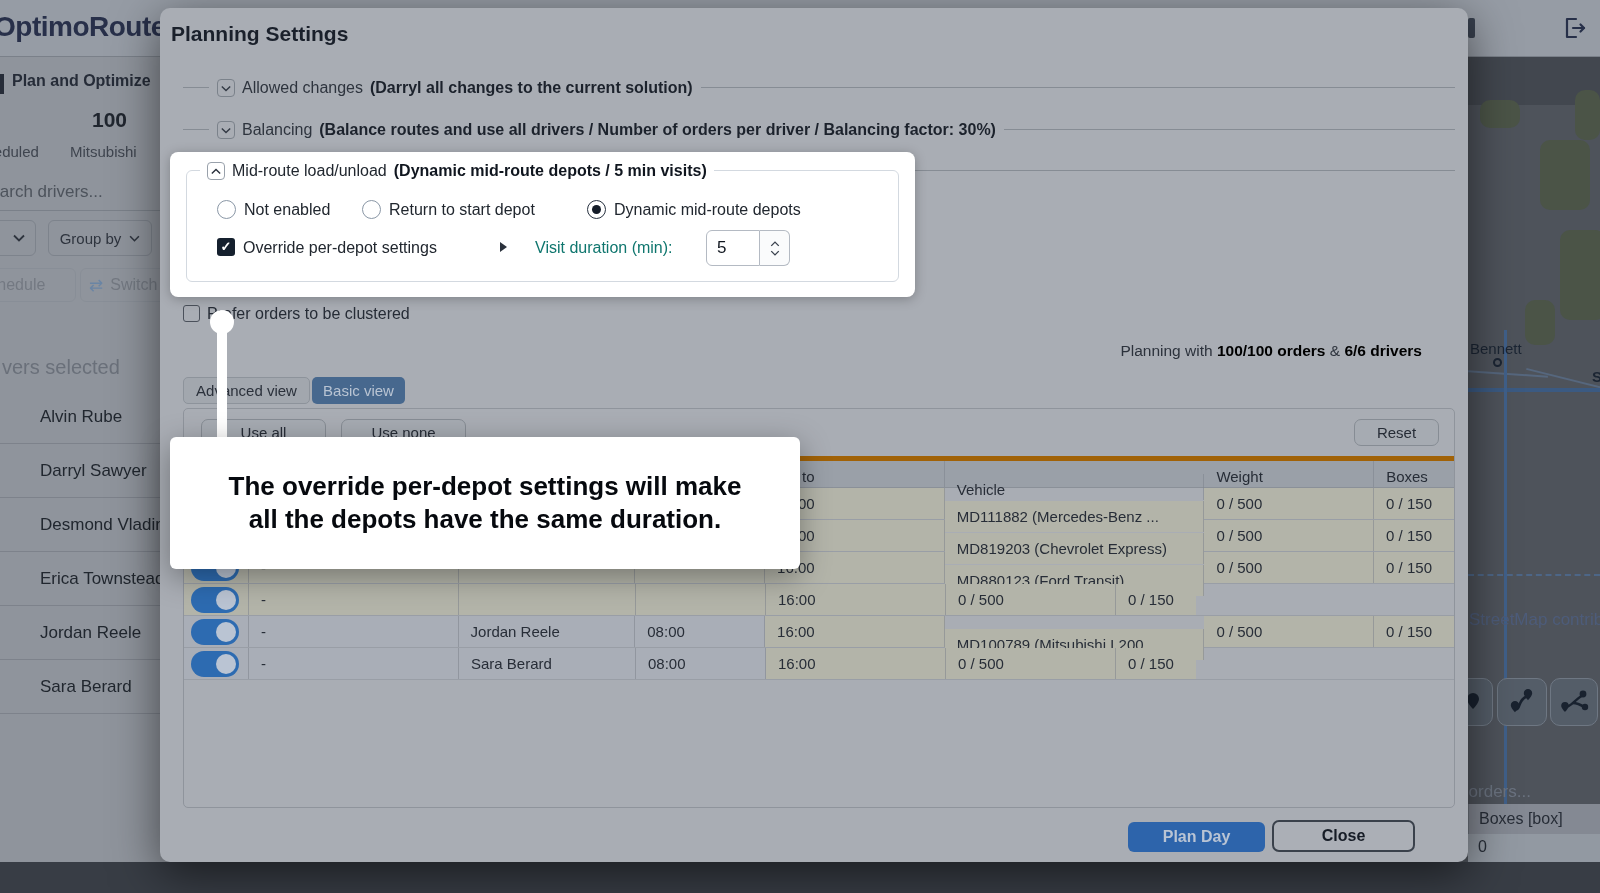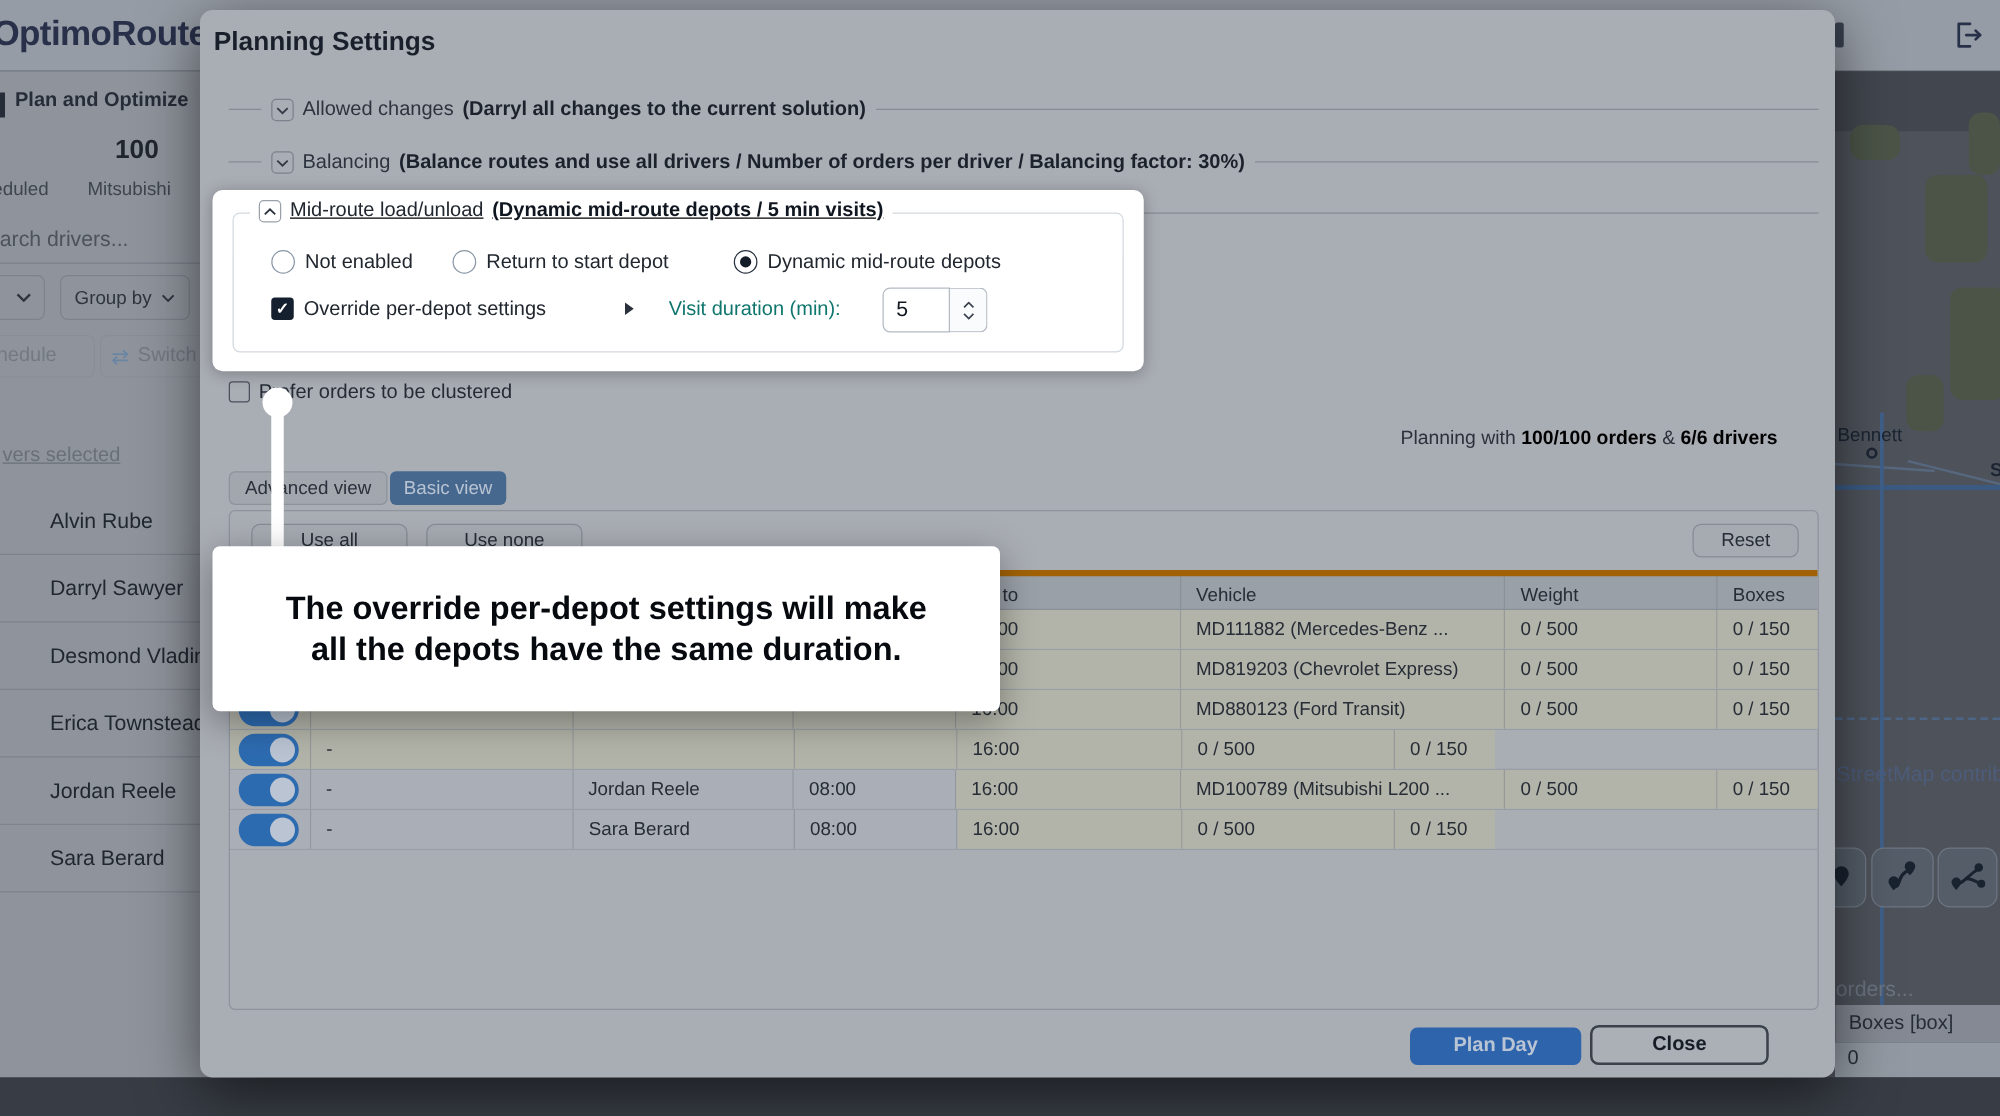--- a/index.html
+++ b/index.html
@@ -51,21 +51,21 @@
   .lp-search { position:absolute; left:-21px; top:125px; font-size:17px; color:#4d535c; white-space:nowrap; }
   .lp-search-line { position:absolute; left:0; top:153px; width:205px; height:1px; background:#7a8089; }
   .dd { position:absolute; top:163px; height:36px; border:1px solid #7d838c; border-radius:6px;
         display:flex; align-items:center; justify-content:center; gap:8px; font-size:15px; color:#2e343e; }
   .ghost-btn { position:absolute; top:211px; height:34px; border:1px solid #848a93; border-radius:6px;
                display:flex; align-items:center; justify-content:center; gap:7px; font-size:16px; color:#5d636d; opacity:.55; }
   .switch-glyph { color:#4d79ab; font-size:17px; }
   .drv-head { position:absolute; left:0; top:251px; width:205px; height:36px; background:#878c95;
               border-top:1px solid #7a8089; border-bottom:1px solid #7a8089; }
   .drv-head span { position:absolute; left:40px; top:9px; font-size:15px; color:#2b313b; }
-  .drv-note { position:absolute; left:2px; top:299px; font-size:16px; color:#6a707a; white-space:nowrap;text-decoration:underline; }
+  .drv-note { position:absolute; left:2px; top:299px; font-size:20px; color:#6a707a; white-space:nowrap; }
   .drv-row { position:absolute; left:0; width:205px; height:54px; border-bottom:1px solid #7d828b; }
   .drv-row span { position:absolute; left:40px; top:17px; font-size:17px; color:#21272f; white-space:nowrap; }
 
   .bottom-strip { position:absolute; left:0; top:862px; width:1600px; height:31px; background:#383d45; z-index:3; }
 
   
   .modal { position:absolute; left:160px; top:8px; width:1308px; height:854px;
            background:#a9adb4; border-radius:10px; box-shadow:0 12px 48px rgba(0,0,0,.55);
            z-index:10; overflow:hidden; }
   .m-title { position:absolute; left:11px; top:14px; font-size:21px; font-weight:bold; color:#1a202b; }
@@ -75,22 +75,22 @@
             background:#a9adb4; padding:0 8px; white-space:nowrap; }
   .legend .t-norm { font-size:16px; color:#2e343e; }
   .legend .t-bold { font-size:16px; font-weight:bold; color:#1c222c; }
   .chev-btn { width:18px; height:18px; border:1px solid #7b828b; border-radius:4px;
               display:flex; align-items:center; justify-content:center; background:transparent; flex:0 0 auto; }
 
   .hl-box { position:absolute; left:10px; top:144px; width:745px; height:145px; background:#ffffff;
             border-radius:8px; z-index:5; box-shadow:0 2px 12px rgba(0,0,0,.25); }
   .fieldset { position:absolute; left:16px; top:18px; width:713px; height:112px;
               border:1px solid #d3d9e0; border-radius:6px; }
-  .hl-legend { position:absolute; left:30px; top:8px; height:20px; display:flex; align-items:flex-start; gap:7px;
-               background:#ffffff; padding:0 7px; white-space:nowrap;text-decoration:underline; }
+  .hl-legend { position:absolute; left:30px; top:8px; height:20px; display:flex; align-items:flex-end; gap:7px;
+               background:#ffffff; padding:0 7px; white-space:nowrap; }
   .hl-legend .t-norm { font-size:16px; color:#21272f; }
   .hl-legend .t-bold { font-size:16px; font-weight:bold; color:#10161f; }
   .hl-legend .chev-btn { border-color:#99a1ab; }
   .radio-item { position:absolute; top:48px; display:flex; align-items:center; gap:8px; }
   .radio { width:19px; height:19px; border-radius:50%; border:1.5px solid #8a97a6; background:#fff; position:relative; flex:0 0 auto; }
   .radio.sel { border-color:#27313f; }
   .radio.sel::after { content:""; position:absolute; left:3.5px; top:3.5px; width:9px; height:9px;
                       border-radius:50%; background:#141c28; }
   .radio-item span { font-size:16px; color:#21272f; white-space:nowrap; }
   .cb { width:18px; height:18px; border-radius:3px; }
@@ -127,21 +127,21 @@
            border-top:5px solid #a16207; border-bottom:1px solid #8a9098; display:flex; }
   .trow { position:absolute; left:0; width:1270px; height:32px; display:flex; border-bottom:1px solid #999ea6; }
   .cell { height:100%; padding-left:12px; font-size:15px; color:#272d37; line-height:31px;
           border-right:1px solid rgba(125,131,140,.55); overflow:hidden; white-space:nowrap; background:#b3b4a9; }
   .thead .cell { background:transparent; color:#272d37; }
   .cell.c0 { width:65px; padding-left:0; }
   .cell.c1 { width:210px; }
   .cell.c2 { width:177px; }
   .cell.c3 { width:130px; }
   .cell.c4 { width:180px; }
-  .cell.c5 { width:260px; }
+  .cell.c5 { width:260px;margin-top:13px; }
   .cell.c6 { width:170px; }
   .cell.c7 { width:80px; border-right:none; }
   .thead .cell.c4 { padding-left:37px; }
   .cell.gray { background:#a9aeb7; }
   .toggle { position:relative; margin:3px 0 0 7px; width:48px; height:26px; background:#2d6bb1; border-radius:13px; }
   .toggle .knob { position:absolute; right:3px; top:3px; width:20px; height:20px; background:#bac4d3; border-radius:50%; }
 
   .btn-plan { position:absolute; left:968px; top:814px; width:137px; height:30px; background:#2d64ab;
               border-radius:6px; color:#b9c4d4; font-size:16px; font-weight:bold; text-align:center; line-height:30px; }
   .btn-close { position:absolute; left:1112px; top:812px; width:143px; height:32px; background:#abafb6;

